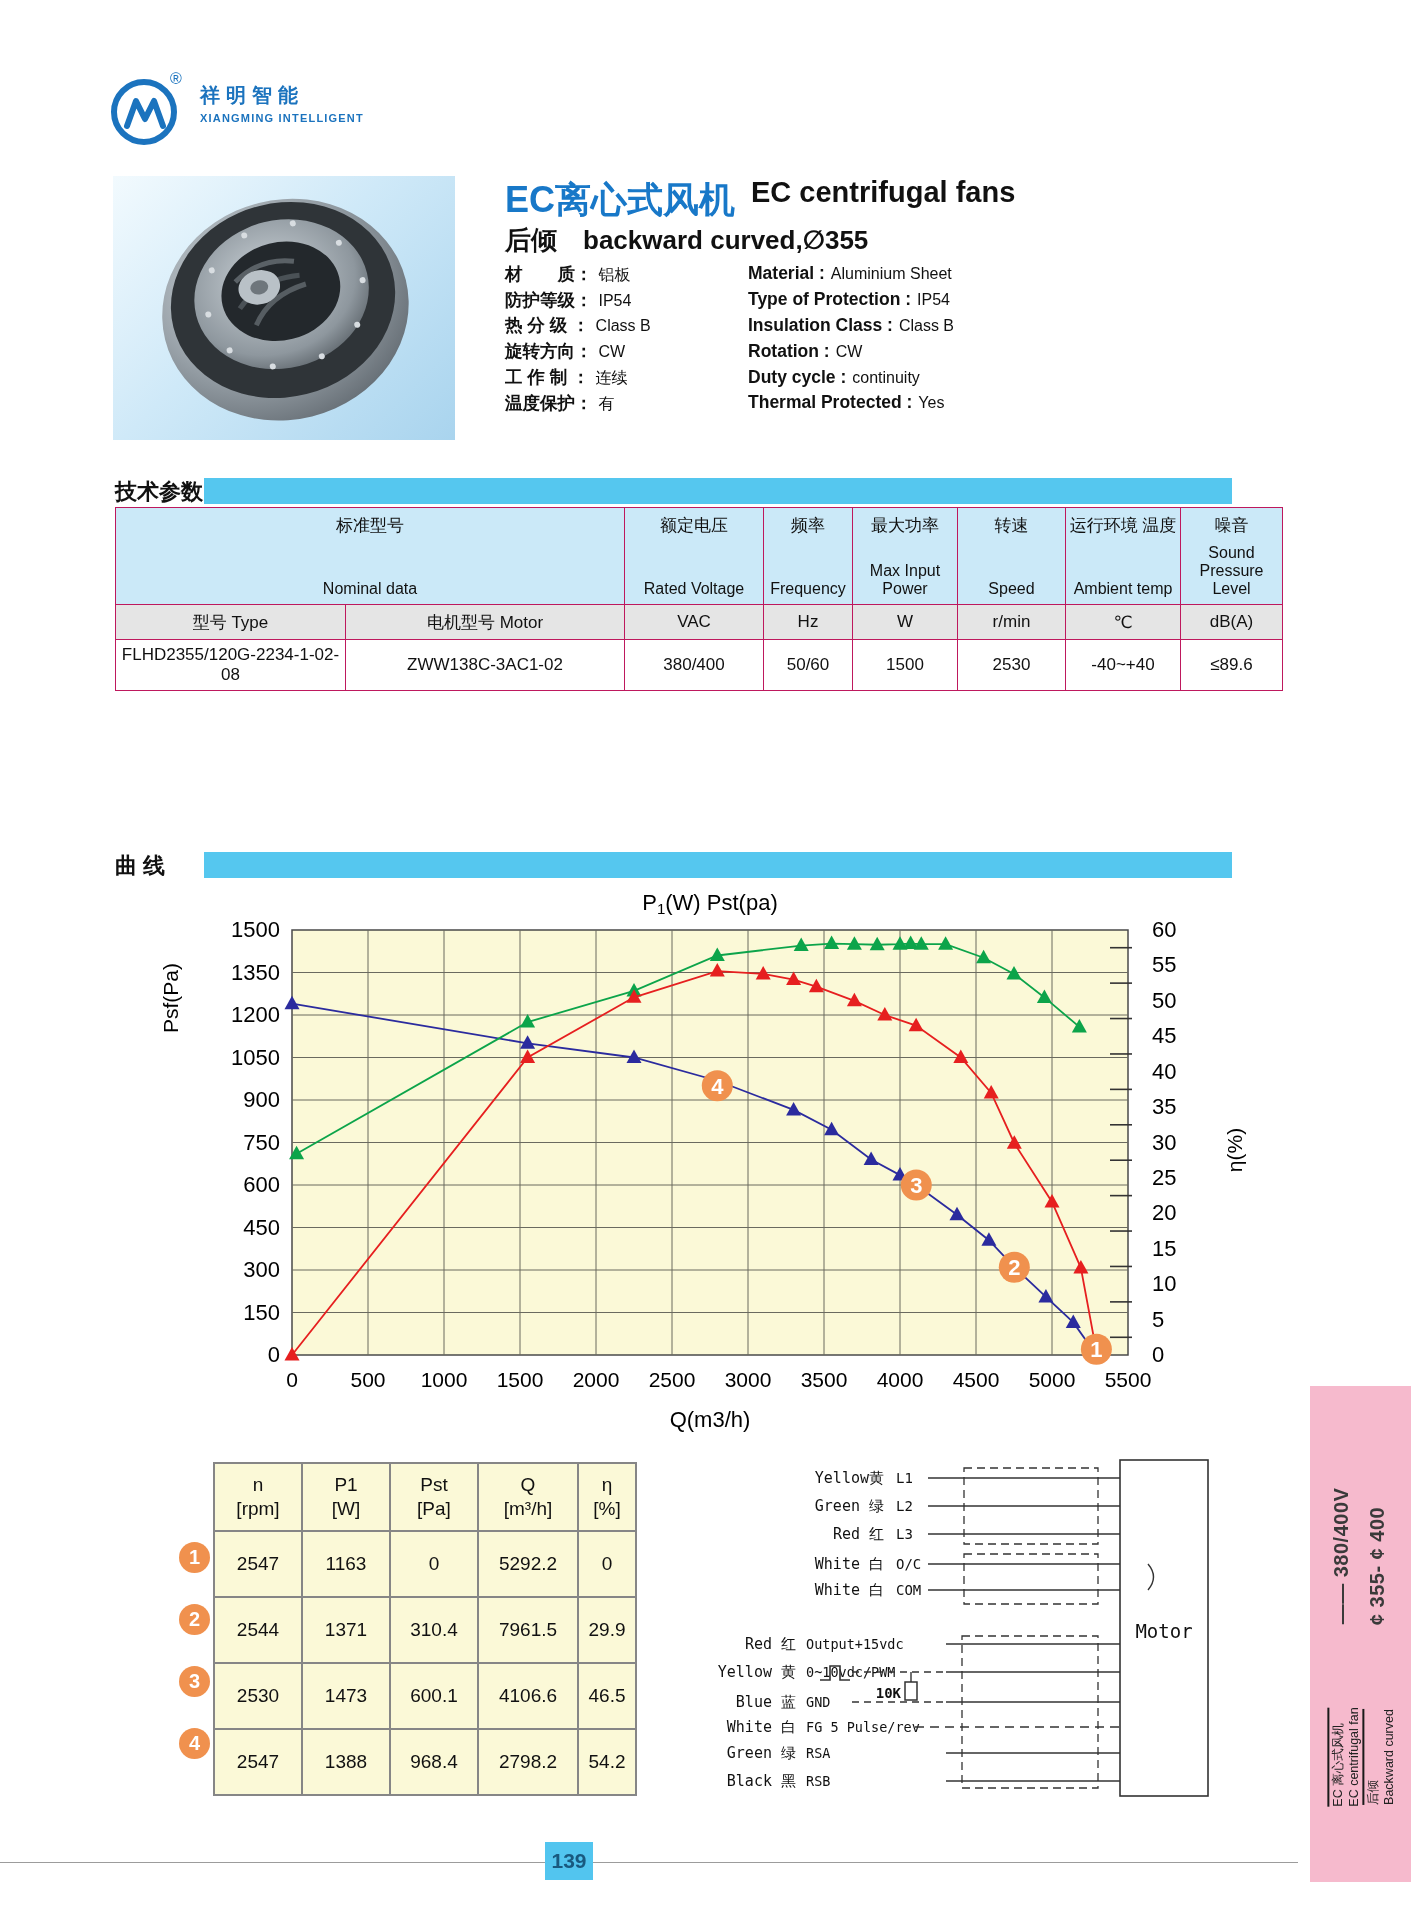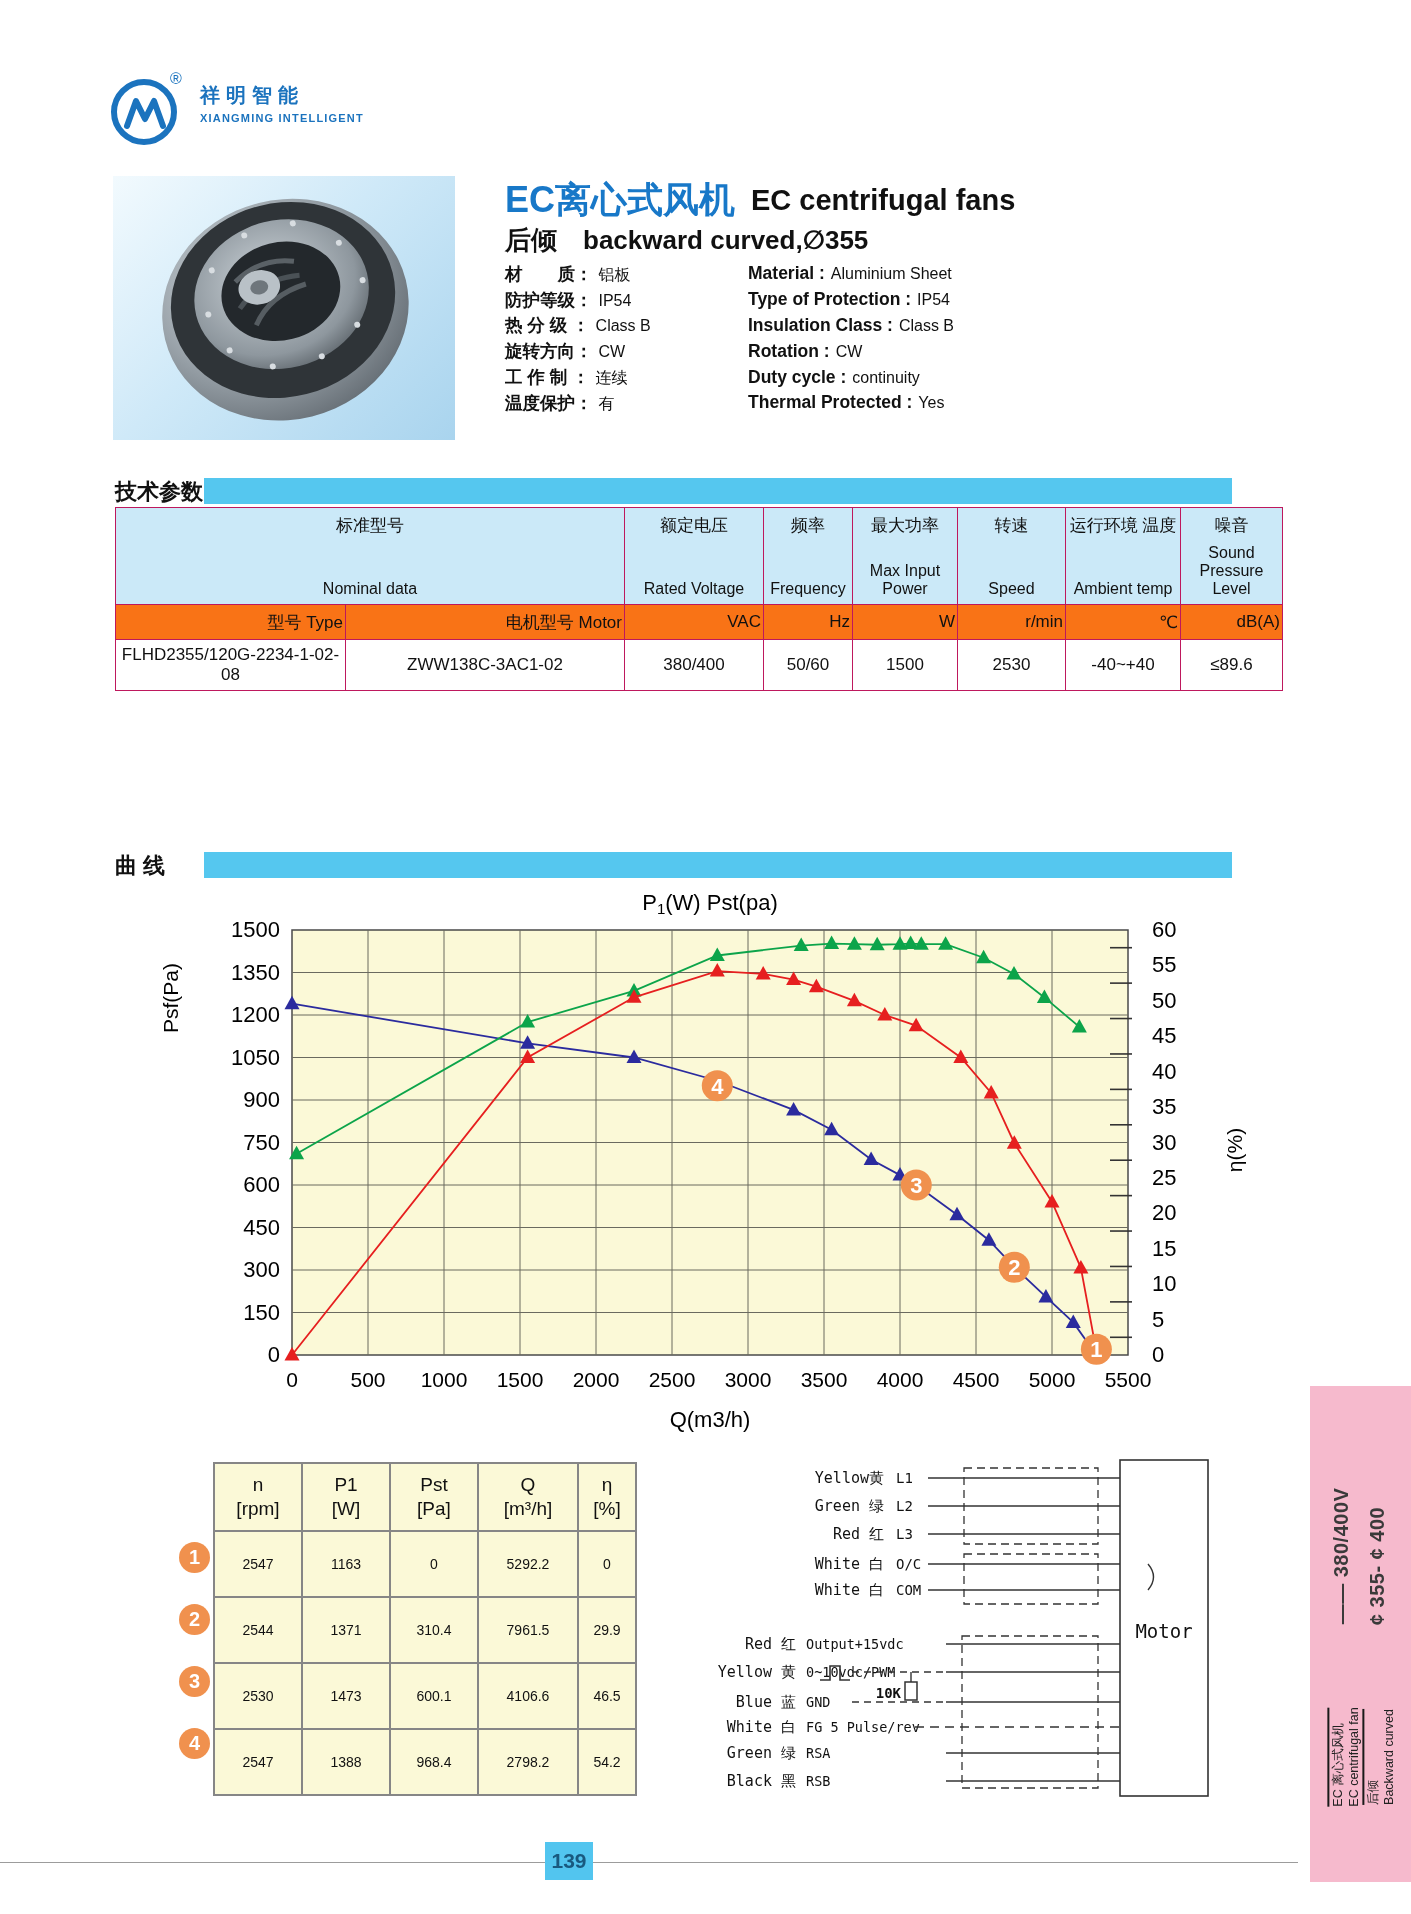--- a/index.html
+++ b/index.html
@@ -7,51 +7,51 @@
         font-family:"Liberation Sans","DejaVu Sans",sans-serif;color:#111;overflow:hidden;margin:0 auto;}
   .abs{position:absolute;}
   
   .logo{left:106px;top:66px;display:flex;gap:12px;align-items:flex-start;}
   .logo-txt{display:flex;flex-direction:column;}
   .logo-zh{font-size:20px;font-weight:bold;color:#1B73BE;letter-spacing:6px;margin-top:16px;}
   .logo-en{font-size:11px;font-weight:bold;color:#1B73BE;letter-spacing:1.2px;margin-top:3px;}
   
   .photo{left:113px;top:176px;width:342px;height:264px;background:linear-gradient(135deg,#f2fafe 0%,#cfe9f8 45%,#a9d4ee 100%);}
   
-  .title-line{left:505px;top:176px;display:flex;align-items:center;}
+  .title-line{left:505px;top:176px;display:flex;align-items:flex-start;}
   .t-zh{font-size:36px;font-weight:bold;color:#1878C8;}
   .t-en{font-size:29px;font-weight:600;color:#111;margin-left:16px;}
   .sub-line{left:505px;top:223px;display:flex;align-items:baseline;}
   .s-zh{font-size:26px;font-weight:bold;}
   .s-en{font-size:26px;font-weight:bold;margin-left:26px;}
   
   .specs{left:505px;top:261px;width:740px;}
   .sr{display:flex;height:25.8px;align-items:center;}
   .sr .zh{width:243px;display:flex;align-items:baseline;}
   .sr .en{display:flex;align-items:baseline;text-align:right;}
   .lb{font-weight:bold;font-size:17.5px;white-space:pre;}
   .vl{font-size:16px;margin-left:6px;white-space:pre;}
   
   .sec-t{font-size:22px;font-weight:bold;}
   .bar{background:#55C7EF;height:26px;}
   
   table{border-collapse:collapse;}
   .tech{left:115px;top:507px;}
   .tech td{border:1px solid #be185d;text-align:center;vertical-align:middle;padding:0 2px;}
   .tech .h1 td{background:#CBE9F8;height:96px;}
-  .tech .h2 td{background:#f97316;height:34px;font-size:17px;text-align:right;}
+  .tech .h2 td{background:#e5e5e5;height:34px;font-size:17px;}
   .tech .vr td{background:#fff;height:50px;font-size:17px;}
   .cell2{display:flex;flex-direction:column;justify-content:space-between;height:84px;padding:6px 0;}
   .czh{font-size:17px;}
   .cen{font-size:16px;line-height:1.12;}
   
   .op{left:213px;top:1462px;}
   .op td,.op th{border:2px solid #868686;background:#FBF9D7;text-align:center;vertical-align:middle;font-weight:normal;}
   .op th{height:64px;font-size:19px;line-height:1.25;}
-  .op td{height:62px;font-size:14px;text-align:center;}
+  .op td{height:62px;font-size:19px;text-align:center;}
   .op-circle{width:31px;height:31px;border-radius:50%;background:#F0914E;color:#fff;font-size:20px;font-weight:bold;
              display:flex;align-items:center;justify-content:center;}
   
   .sidebar{left:1310px;top:1386px;width:101px;height:496px;background:#F6BACD;}
   .v-rot{position:absolute;transform:translate(-50%,-50%) rotate(-90deg);white-space:nowrap;}
   .v-big{font-size:20px;font-weight:600;color:#3a3a3a;letter-spacing:0.5px;}
   .v-blk{font-size:12.5px;line-height:1.25;color:#222;border-top:2px solid #1a1a1a;padding-top:2px;}
   
   .footline{left:0;top:1862px;width:1298px;border-top:1.5px solid #9c9c9c;height:0;}
   .pagenum{left:545px;top:1842px;width:48px;height:38px;background:#52C5EF;color:#19597F;

